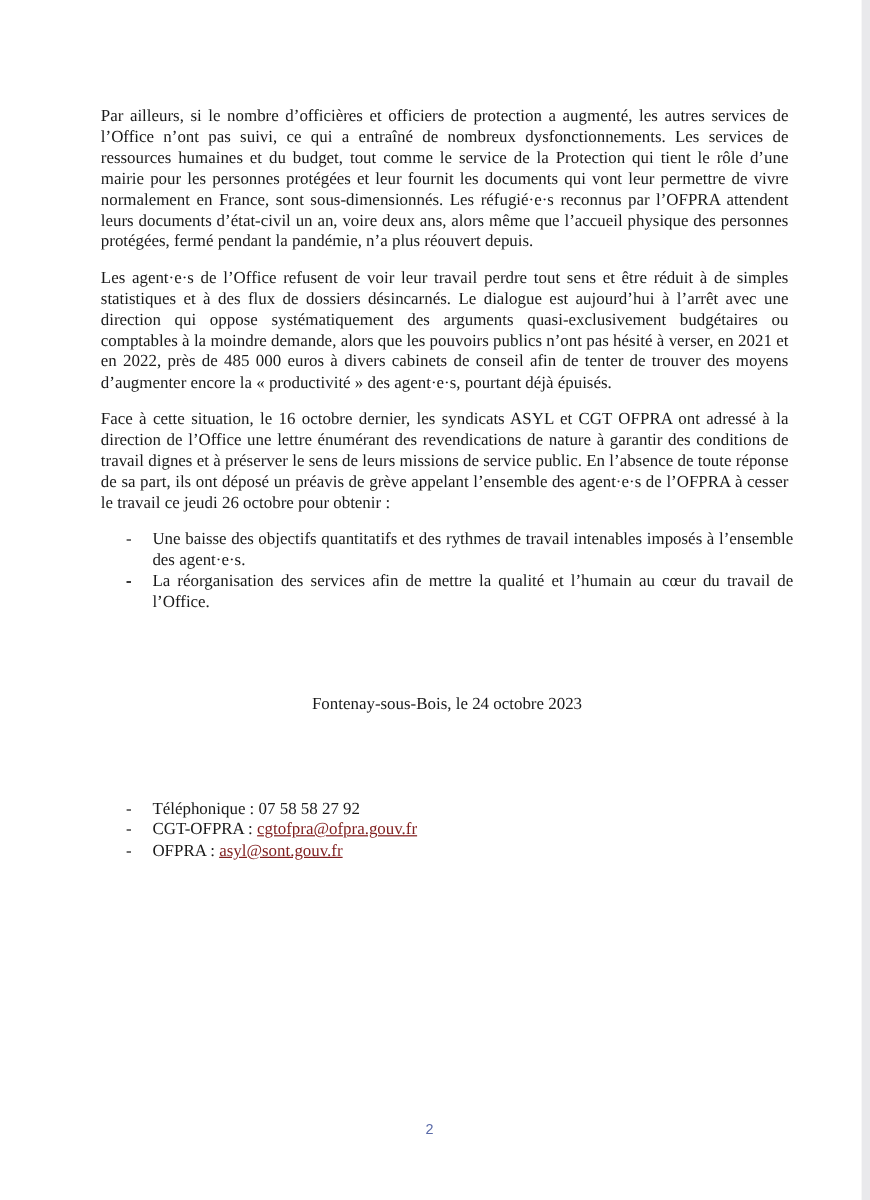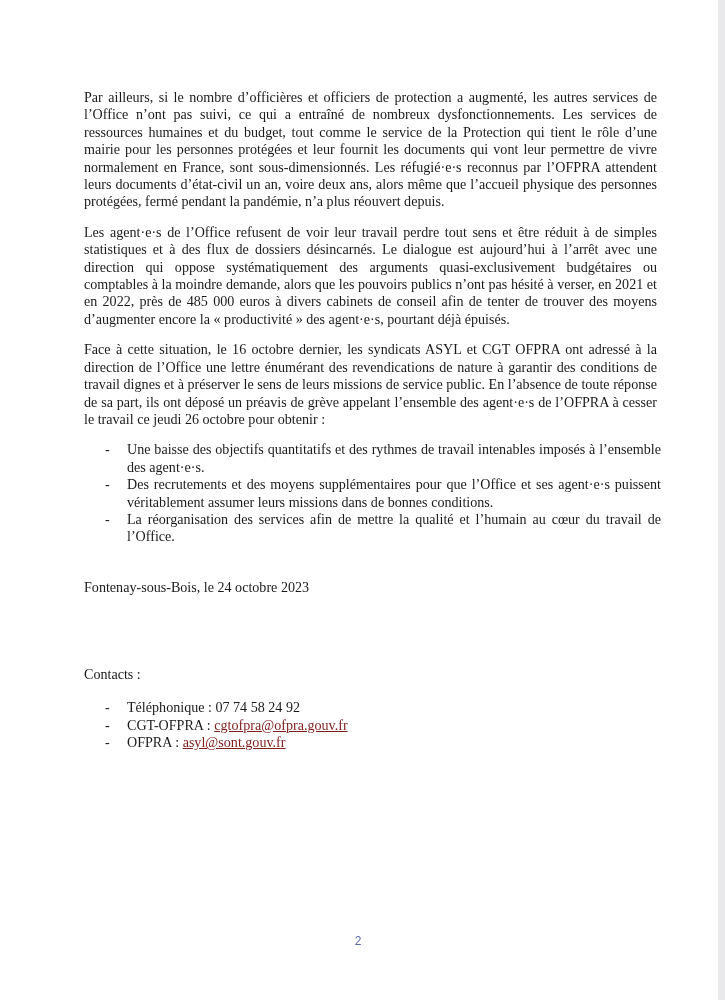--- a/index.html
+++ b/index.html
@@ -6,47 +6,46 @@
   body {
     width: 725px; height: 1000px; background: #ffffff; position: relative; overflow: hidden;
     font-family: "Liberation Serif", "DejaVu Serif", serif; color: #1a1a1a;
   }
   .right-edge { position: absolute; top: 0; right: 0; width: 7px; height: 1000px; background: #e9e9ec; }
   .page { position: absolute; left: 84px; top: 89px; width: 577px; font-size: 14.1px; line-height: 17.4px; }
   p { margin: 0 4px 13px 0; text-align: justify; }
   ul.dash { list-style: none; margin: 0; padding: 0; }
   ul.dash li { position: relative; padding-left: 43px; text-align: justify; }
   ul.dash li .dash-mark { position: absolute; left: 21px; top: 0; }
-  .date { position: absolute; left: 84px; top: 579px; width: 577px; text-align: left; font-size: 14.1px; }
+  .date { position: absolute; left: 84px; top: 579px; width: 577px; text-align: center; font-size: 14.1px; }
   .contacts { position: absolute; left: 84px; top: 666px; width: 577px; font-size: 14.1px; line-height: 17.4px; }
   .contacts-title { margin: 0 0 16px 0; }
   .contacts ul.dash li { padding-left: 43px; }
   a.mail { color: #7f1d1d; text-decoration: underline; }
   .page-number { position: absolute; top: 934px; left: 0; width: 716px; text-align: center; color: #5a6aa8; font-family: "Liberation Sans", sans-serif; font-size: 12px; }
 </style>
 </head>
 <body>
 
 <div class="right-edge"></div>
 
 <div class="page">
   <p>Par ailleurs, si le nombre d’officières et officiers de protection a augmenté, les autres services de l’Office n’ont pas suivi, ce qui a entraîné de nombreux dysfonctionnements. Les services de ressources humaines et du budget, tout comme le service de la Protection qui tient le rôle d’une mairie pour les personnes protégées et leur fournit les documents qui vont leur permettre de vivre normalement en France, sont sous-dimensionnés. Les réfugié·e·s reconnus par l’OFPRA attendent leurs documents d’état-civil un an, voire deux ans, alors même que l’accueil physique des personnes protégées, fermé pendant la pandémie, n’a plus réouvert depuis.</p>
   <p>Les agent·e·s de l’Office refusent de voir leur travail perdre tout sens et être réduit à de simples statistiques et à des flux de dossiers désincarnés. Le dialogue est aujourd’hui à l’arrêt avec une direction qui oppose systématiquement des arguments quasi-exclusivement budgétaires ou comptables à la moindre demande, alors que les pouvoirs publics n’ont pas hésité à verser, en 2021 et en 2022, près de 485 000 euros à divers cabinets de conseil afin de tenter de trouver des moyens d’augmenter encore la « productivité » des agent·e·s, pourtant déjà épuisés.</p>
   <p>Face à cette situation, le 16 octobre dernier, les syndicats ASYL et CGT OFPRA ont adressé à la direction de l’Office une lettre énumérant des revendications de nature à garantir des conditions de travail dignes et à préserver le sens de leurs missions de service public. En l’absence de toute réponse de sa part, ils ont déposé un préavis de grève appelant l’ensemble des agent·e·s de l’OFPRA à cesser le travail ce jeudi 26 octobre pour obtenir :</p>
   <ul class="dash">
     <li><span class="dash-mark">-</span><span>Une baisse des objectifs quantitatifs et des rythmes de travail intenables imposés à l’ensemble des agent·e·s.</span></li>
-    <li><span class="dash-mark">-</span><span>Des recrutements et des moyens supplémentaires pour que l’Office et ses agent·e·s puissent véritablement assumer leurs missions dans de bonnes conditions.</span></li>
+    <li><span class="dash-mark">-</span></li>
     <li><span class="dash-mark">-</span><span>La réorganisation des services afin de mettre la qualité et l’humain au cœur du travail de l’Office.</span></li>
   </ul>
 </div>
 
 <div class="date">Fontenay-sous-Bois, le 24 octobre 2023</div>
 
 <div class="contacts">
-  <div class="contacts-title">Contacts :</div>
   <ul class="dash">
-    <li><span class="dash-mark">-</span><span>Téléphonique : </span><span>07 74 58 24 92</span></li>
+    <li><span class="dash-mark">-</span><span>Téléphonique : </span><span>07 58 58 27 92</span></li>
     <li><span class="dash-mark">-</span><span>CGT-OFPRA : </span><a class="mail">cgtofpra@ofpra.gouv.fr</a></li>
     <li><span class="dash-mark">-</span><span>OFPRA : </span><a class="mail">asyl@sont.gouv.fr</a></li>
   </ul>
 </div>
 
 <div class="page-number">2</div>
 
 </body></html>

